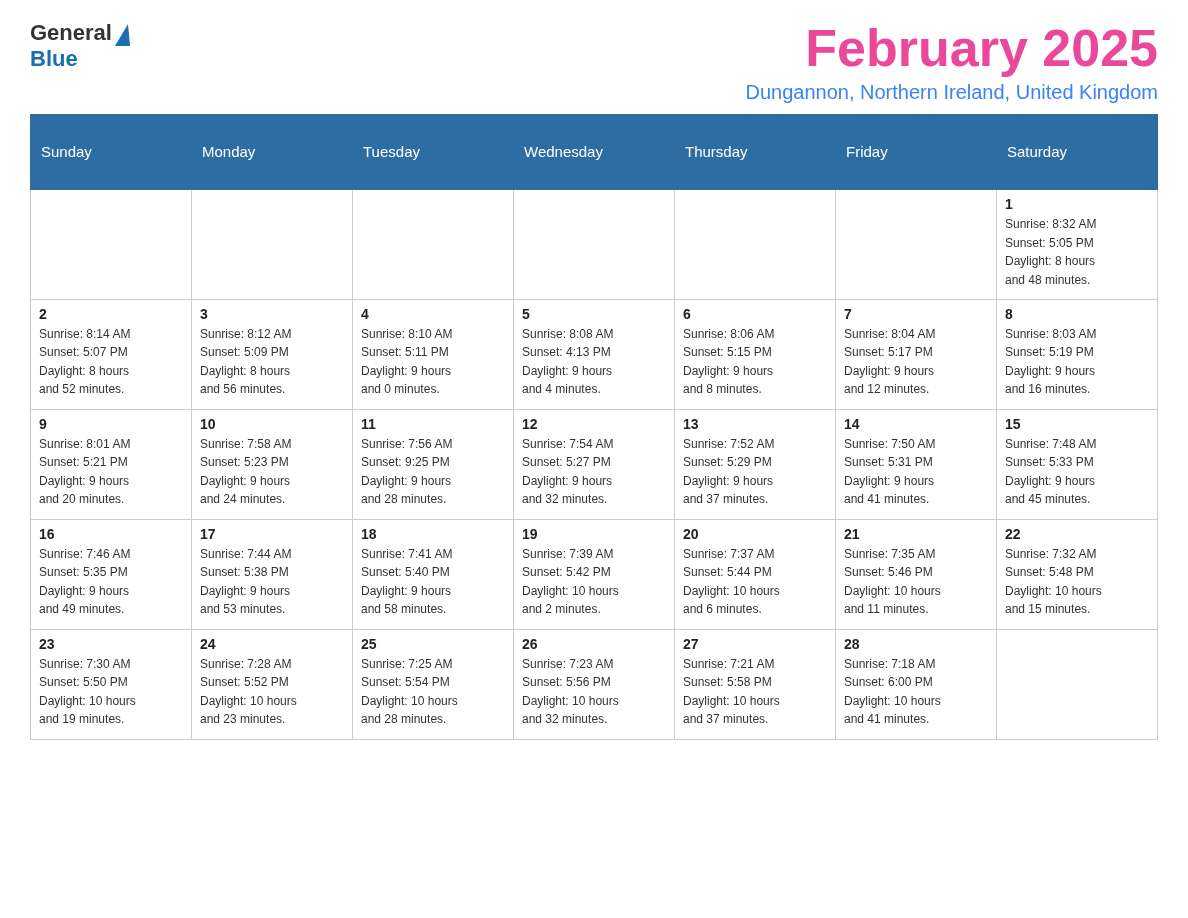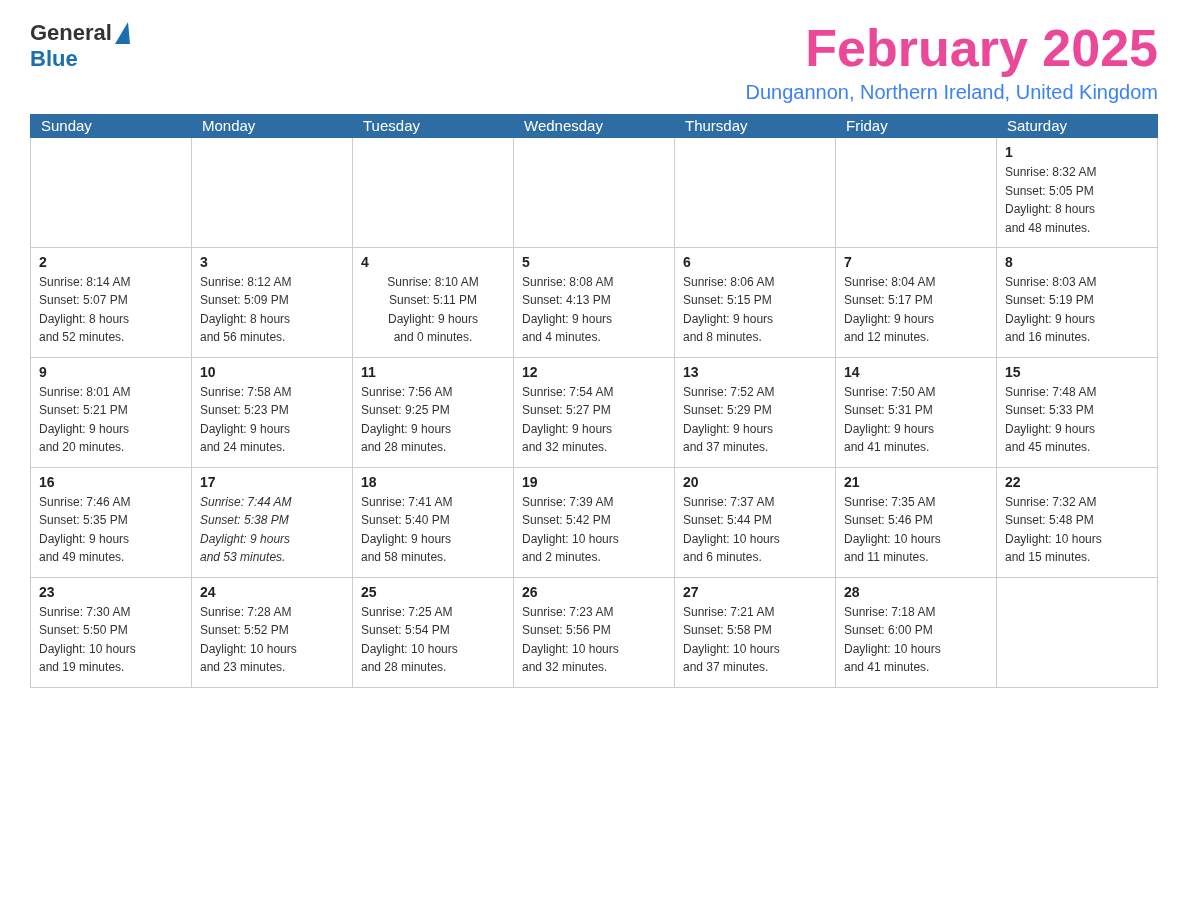--- a/index.html
+++ b/index.html
@@ -43,21 +43,21 @@
     .calendar {
       width: 100%;
       border-collapse: collapse;
       margin-top: 10px;
     }
     .calendar th {
       background-color: #2e6da4;
       color: #fff;
       font-size: 15px;
       font-weight: normal;
-      padding: 2px 10px;
+      padding: 28px 10px;
       text-align: left;
       border: 1px solid #2e6da4;
     }
     .calendar td {
       vertical-align: top;
       border: 1px solid #ccc;
       padding: 6px 8px;
       width: calc(100% / 7);
       min-height: 110px;
       height: 110px;
@@ -86,21 +86,21 @@
     .empty-cell {
       background: #f9f9f9;
     }
     .logo-wrapper {
       display: flex;
       flex-direction: column;
       align-items: flex-start;
     }
     .logo-row1 {
       display: flex;
-      align-items: center;
+      align-items: flex-end;
     }
     .logo-triangle {
       display: inline-block;
       width: 0;
       height: 0;
       border-left: 13px solid transparent;
       border-right: 2px solid transparent;
       border-bottom: 22px solid #1a6faf;
       margin-left: 3px;
       margin-top: 0px;
@@ -162,21 +162,21 @@
         </td>
         <td>
           <span class="day-number">3</span>
           <div class="day-info" style="white-space: pre-line;">Sunrise: 8:12 AM
 Sunset: 5:09 PM
 Daylight: 8 hours
 and 56 minutes.</div>
         </td>
         <td>
           <span class="day-number">4</span>
-          <div class="day-info" style="white-space: pre-line; text-align: center;">Sunrise: 8:10 AM
+          <div class="day-info" style="white-space: pre-line;">Sunrise: 8:10 AM
 Sunset: 5:11 PM
 Daylight: 9 hours
 and 0 minutes.</div>
         </td>
         <td>
           <span class="day-number">5</span>
           <div class="day-info" style="white-space: pre-line;">Sunrise: 8:08 AM
 Sunset: 4:13 PM
 Daylight: 9 hours
 and 4 minutes.</div>
@@ -257,21 +257,21 @@
       <tr>
         <td>
           <span class="day-number">16</span>
           <div class="day-info" style="white-space: pre-line;">Sunrise: 7:46 AM
 Sunset: 5:35 PM
 Daylight: 9 hours
 and 49 minutes.</div>
         </td>
         <td>
           <span class="day-number">17</span>
-          <div class="day-info" style="white-space: pre-line; font-style: italic;">Sunrise: 7:44 AM
+          <div class="day-info" style="white-space: pre-line;">Sunrise: 7:44 AM
 Sunset: 5:38 PM
 Daylight: 9 hours
 and 53 minutes.</div>
         </td>
         <td>
           <span class="day-number">18</span>
           <div class="day-info" style="white-space: pre-line;">Sunrise: 7:41 AM
 Sunset: 5:40 PM
 Daylight: 9 hours
 and 58 minutes.</div>

